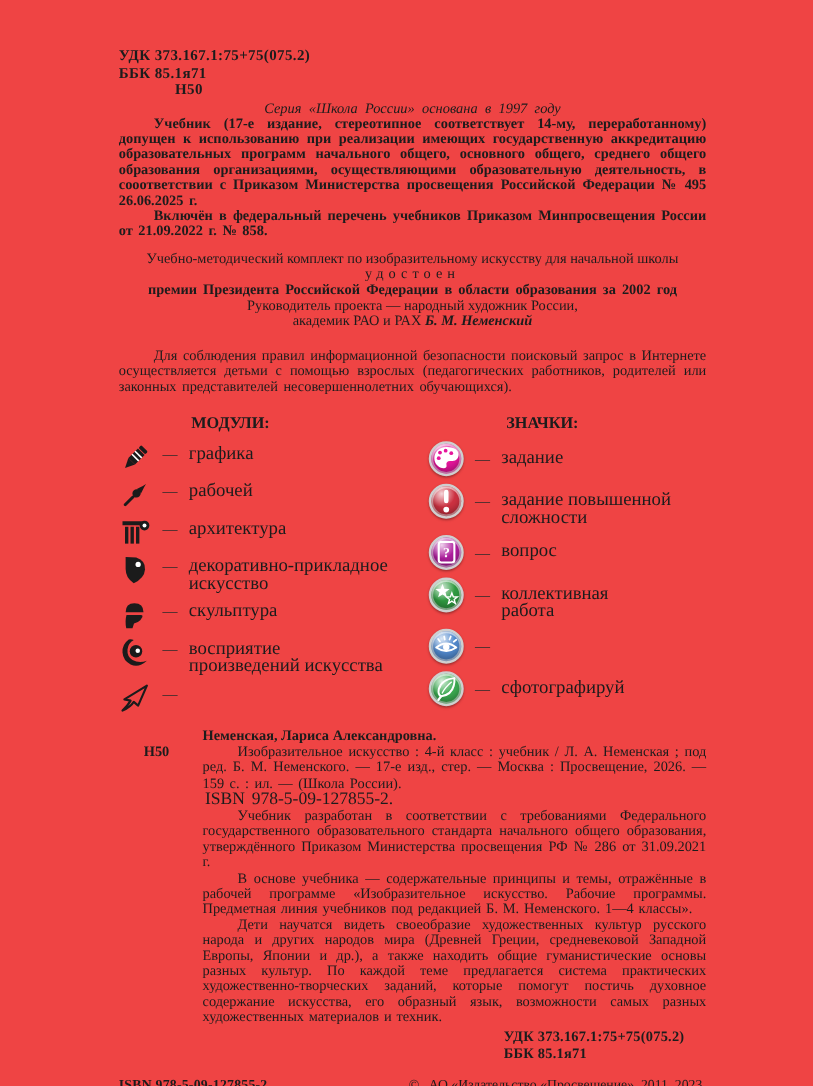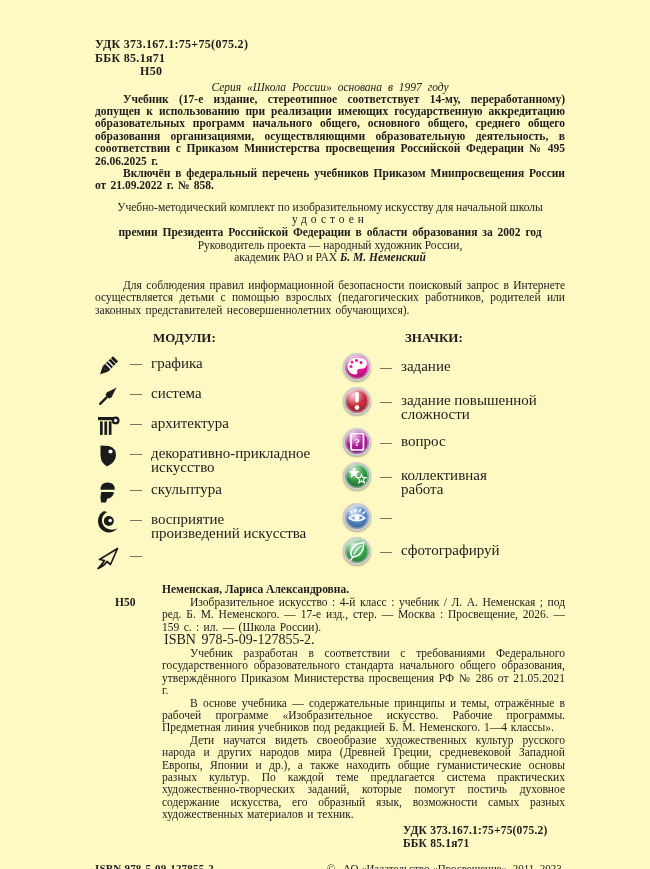--- a/index.html
+++ b/index.html
@@ -1,16 +1,16 @@
 <!DOCTYPE html>
 <html><head>
 <meta charset="utf-8">
 <style>
   html,body{margin:0;padding:0;background:#fff;}
-  .page{position:relative;width:650px;height:869px;background:#fef9c3;overflow:hidden;
+  .page{position:relative;width:650px;height:869px;background:#ef4444;overflow:hidden;
         font-family:"Liberation Serif","DejaVu Serif",serif;color:#1c1c1c;}
   .content{position:absolute;left:95px;top:38px;width:470px;}
 
   .top-codes{font-weight:bold;font-size:12px;line-height:13.5px;letter-spacing:.3px;}
   .top-codes .n50{padding-left:45px;}
 
   .series{font-style:italic;text-align:center;font-size:11.5px;margin-top:2px;word-spacing:3px;}
 
   p{margin:0;}
   .just{font-size:11.5px;line-height:12.4px;text-align:justify;text-indent:28px;word-spacing:1.5px;}
@@ -119,21 +119,21 @@
             <svg width="26" height="26" viewBox="0 0 26 26">
                 <g fill="#1b1b1b" transform="rotate(45 13 13)">
                   <path d="M13 0.5 Q13.6 3.5 14.6 6 L15.4 8.5 H10.6 L11.4 6 Q12.4 3.5 13 0.5 Z"></path>
                   <ellipse cx="13" cy="11.2" rx="3.3" ry="3.4"></ellipse>
                   <rect x="11.8" y="14.2" width="2.4" height="11" rx="1.1"></rect>
                 </g>
               </svg>
           </span>
           <span class="leg-dash">—</span>
           <span class="leg-label">
-            <span>система</span>
+            <span>рабочей</span>
               <span></span>
           </span>
         </div>
 
         <div class="leg-row">
           <span class="leg-icon">
             <svg width="26" height="26" viewBox="0 0 26 26">
                 <g fill="#1b1b1b">
                   <rect x="3" y="4" width="15.5" height="3.2"></rect>
                   <circle cx="20.6" cy="7.4" r="3.9"></circle>
@@ -303,21 +303,21 @@
       </div>
     </div>
 
     <div class="biblio">
       <div class="bib-author">Неменская, Лариса Александровна.</div>
       <div class="bib-wrap">
         <span class="bib-code">Н50</span>
         <p class="bib-desc">Изобразительное искусство : 4-й класс : учебник / Л. А. Неменская ; под ред. Б. М. Неменского. — 17-е изд., стер. — Москва : Просвещение, 2026. — 159 с. : ил. — (Школа России).</p>
       </div>
       <div class="bib-isbn">ISBN 978-5-09-127855-2.</div>
-      <p class="annot">Учебник разработан в соответствии с требованиями Федерального государственного образовательного стандарта начального общего образования, утверждённого Приказом Министерства просвещения РФ № 286 от 21.05.2021 г.</p>
+      <p class="annot">Учебник разработан в соответствии с требованиями Федерального государственного образовательного стандарта начального общего образования, утверждённого Приказом Министерства просвещения РФ № 286 от 31.09.2021 г.</p>
       <p class="annot">В основе учебника — содержательные принципы и темы, отражённые в рабочей программе «Изобразительное искусство. Рабочие программы. Предметная линия учебников под редакцией Б. М. Неменского. 1—4 классы».</p>
       <p class="annot">Дети научатся видеть своеобразие художественных культур русского народа и других народов мира (Древней Греции, средневековой Западной Европы, Японии и др.), а также находить общие гуманистические основы разных культур. По каждой теме предлагается система практических художественно-творческих заданий, которые помогут постичь духовное содержание искусства, его образный язык, возможности самых разных художественных материалов и техник.</p>
       <div class="codes-bottom">
         <div>УДК 373.167.1:75+75(075.2)</div>
         <div>ББК 85.1я71</div>
       </div>
     </div>
 
     <div class="footer">
       <div class="footer-isbn">ISBN 978-5-09-127855-2</div>

